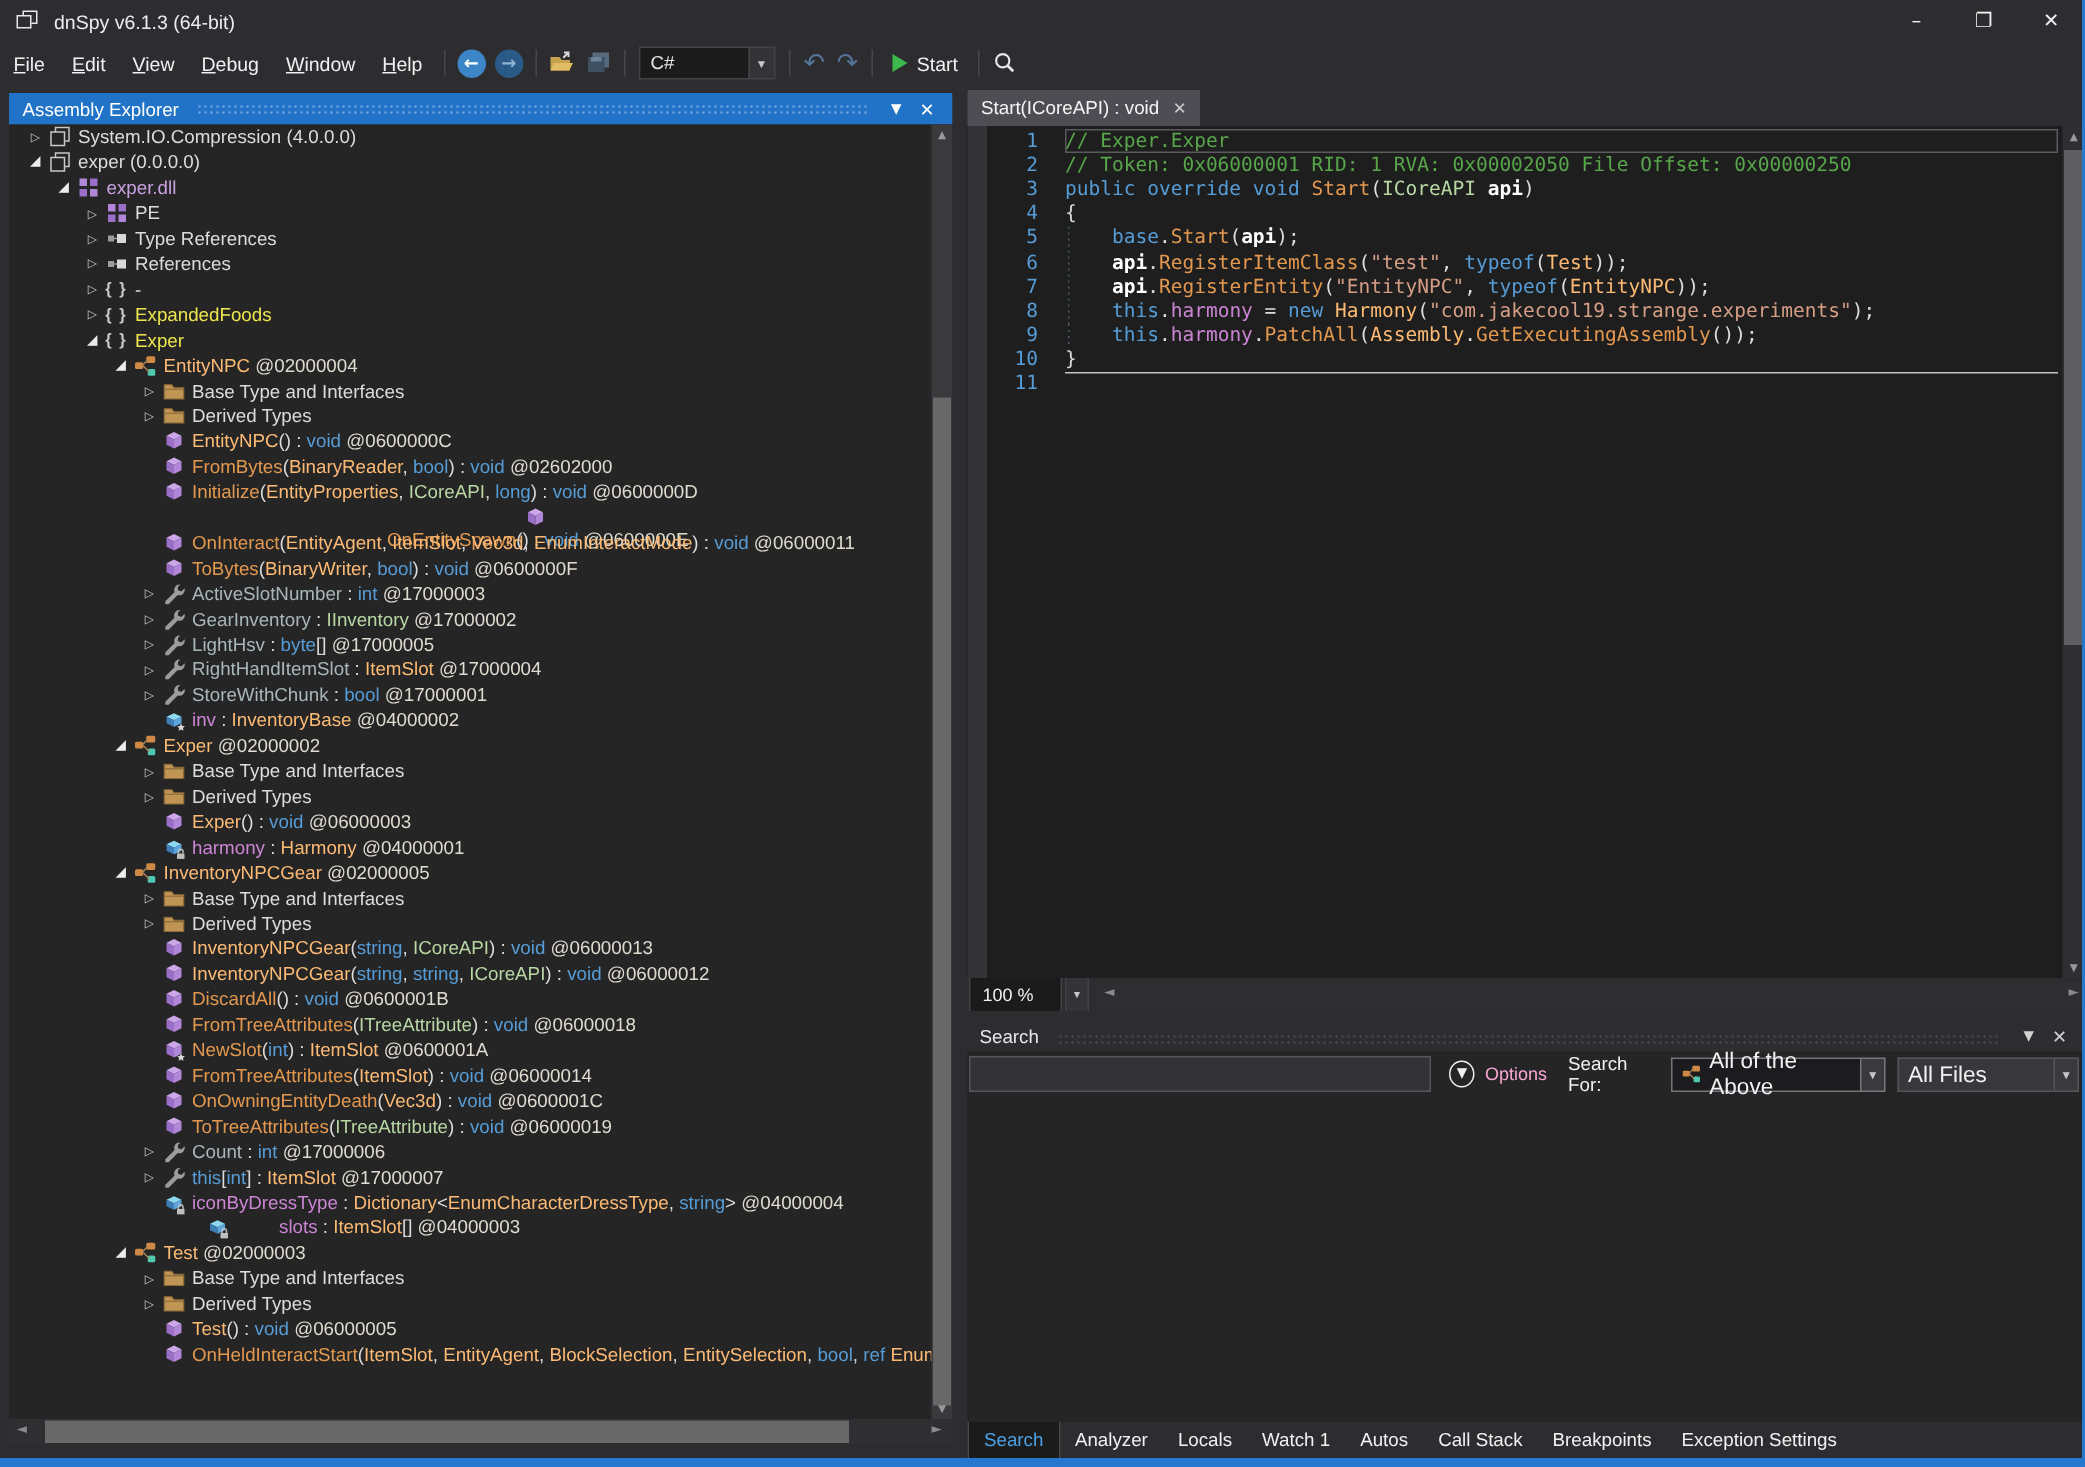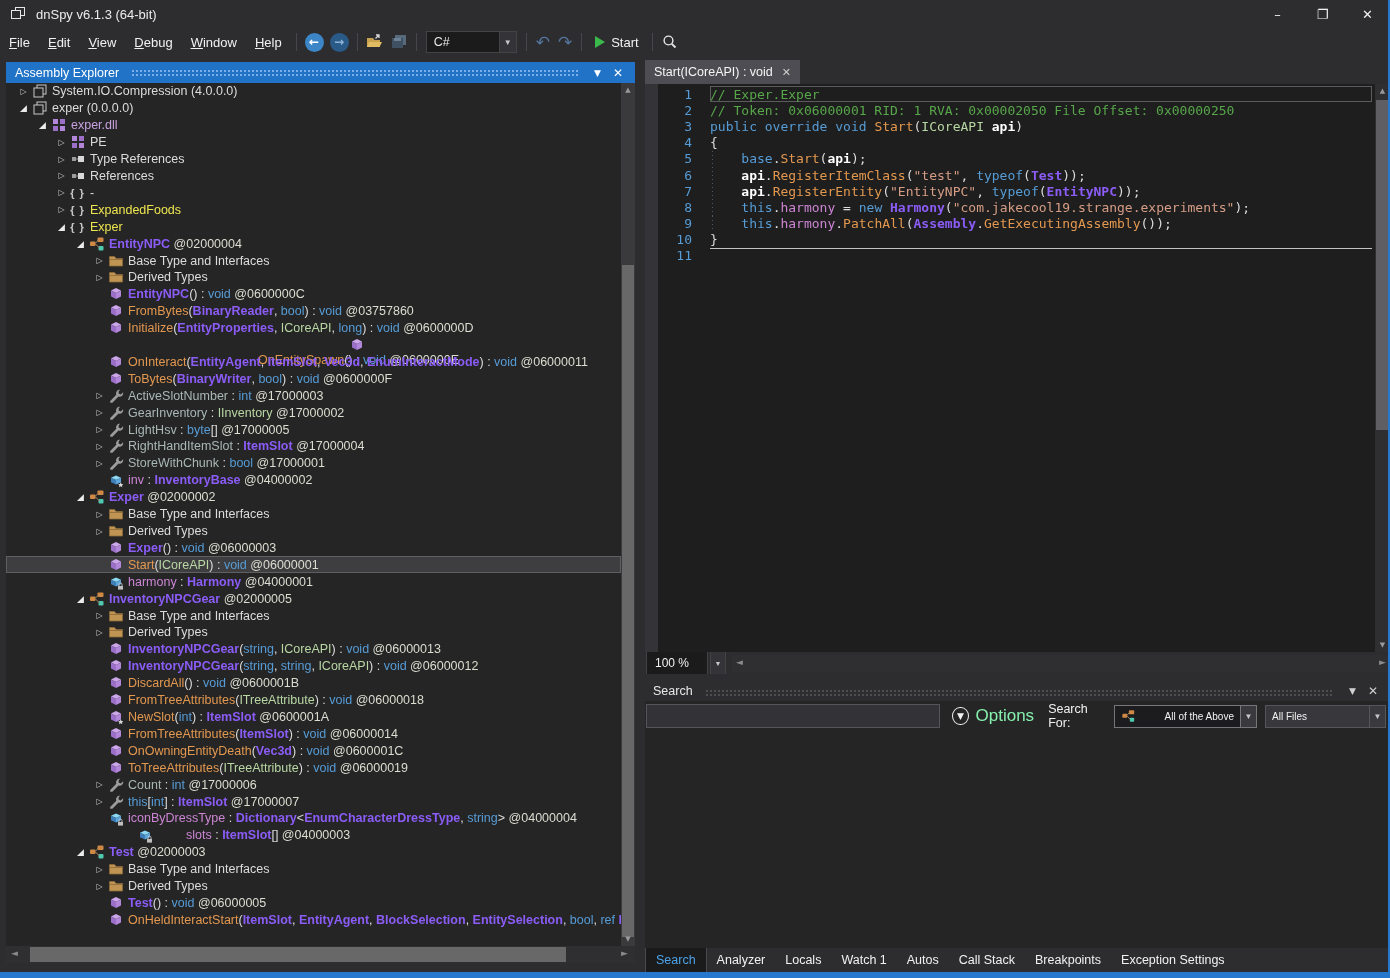--- a/index.html
+++ b/index.html
@@ -85,21 +85,21 @@
   .cline.separator { border-bottom:0; }
   .sepline { position:absolute; left:52px; right:2px; bottom:-1px; height:1px; background:#c3c3c3; }
   .guide { position:absolute; left:54px; top:0; bottom:0; width:1px;
            background-image:linear-gradient(#4a5a6a 30%, rgba(0,0,0,0) 30%); background-size:1px 4px; }
   .ed-vscroll { position:absolute; top:0; right:0; bottom:0; width:15px; background:#2f2f32; }
   .ed-vscroll .thumb { position:absolute; left:1px; right:1px; top:16px; height:330px; background:#5f5f63; }
 
   
   .tok-plain { color:#dcdcdc; }
   .tok-kw    { color:#569cd6; }
-  .tok-type  { color:#8b5cf6;font-weight:bold; }
+  .tok-type  { color:#fdba74; }
   .tok-iface { color:#b8d7a3; }
   .tok-method{ color:#e3984f; }
   .tok-prop  { color:#a9b7b5; }
   .tok-field { color:#cc85d4; }
   .tok-ns    { color:#ede54e; }
   .tok-module{ color:#c8a1e0; }
   .tok-addr  { color:#dcdcd0; }
   .tok-com   { color:#57a64a; }
   .tok-str   { color:#d69d85; }
   .tok-param { color:#ffffff; font-weight:bold; }
@@ -119,24 +119,24 @@
   .sp-header { height:20px; background:#2d2d30; display:flex; align-items:center; padding:0 6px 0 8px; }
   .sp-title { font-size:12.5px; color:#e8e8e8; }
   .sp-dots { flex:1; height:8px; margin:3px 10px 0 12px;
              background-image:radial-gradient(circle, rgba(255,255,255,.16) .8px, transparent 1px);
              background-size:4px 4px; }
   .sp-btn { color:#d0d0d0; font-size:9px; padding:0 6px; font-family:"DejaVu Sans", sans-serif; }
   .sp-controls { height:30px; display:flex; align-items:center; padding:3px 4px 3px 1px; }
   .search-input { width:332px; height:24px; background:#333337; border:1px solid #54545a; }
   .opt-circle { width:18px; height:18px; border-radius:50%; border:1px solid #f1f1f1; margin-left:12px;
                 display:flex; align-items:center; justify-content:center; color:#f1f1f1; font-size:9px; font-family:"DejaVu Sans", sans-serif;}
-  .sp-label { font-size:17px; color:#86efac; margin-left:7px; }
+  .sp-label { font-size:12px; color:#f9a8d4; margin-left:7px; }
   .sp-label2 { font-size:12.5px; color:#f1f1f1; margin-left:14px; }
   .sp-combo { display:flex; height:23px; margin-left:8px; }
-  .sp-combo .body { display:flex; align-items:center; gap:5px; padding:0 6px; font-size:10px; color:#f1f1f1;justify-content:space-between; }
+  .sp-combo .body { display:flex; align-items:center; gap:5px; padding:0 6px; font-size:15px; color:#f1f1f1;justify-content:space-between; }
   .combo-dark .body { background:#1c1c1e; border:1px solid #76767a; border-right:none; width:126px; }
   .combo-dark .combo-arrow { border:1px solid #76767a; background:#3a3a3e; }
   .combo-lite .body { background:#38383c; border:1px solid #55555a; border-right:none; width:104px; }
   .combo-lite .combo-arrow { border:1px solid #55555a; background:#3a3a3e; }
   .sp-results { flex:1; background:#252526; }
 
   
   .bottomtabs { height:24px; background:#2d2d30; display:flex; align-items:stretch; padding-left:0; }
   .btab { display:flex; align-items:center; padding:0 10px; font-size:12.5px; color:#f1f1f1; }
   .btab.active { background:#1b1b1c; color:#4ba2e8; border-left:1px solid #4a4a4e; border-right:1px solid #4a4a4e; }
@@ -361,21 +361,21 @@
             </div>
             <div class="trow" style="padding-left: 86px;">
               <span class="ar"></span>
               <span class="ticon">
                 <svg width="16" height="16" viewBox="0 0 16 16">
                   <path d="M8 2 L13 4.5 L8 7 L3 4.5 Z" fill="#cBA6e8"></path>
                   <path d="M3 4.5 L8 7 L8 13 L3 10.5 Z" fill="#9b6fc8"></path>
                   <path d="M13 4.5 L8 7 L8 13 L13 10.5 Z" fill="#b287d9"></path>
                 </svg>
               </span>
-              <span class="tlabel"><span class="tok-method">FromBytes</span><span class="tok-plain">(</span><span class="tok-type">BinaryReader</span><span class="tok-plain">, </span><span class="tok-kw">bool</span><span class="tok-plain">) : </span><span class="tok-kw">void</span><span class="tok-addr"> @03757860</span></span>
+              <span class="tlabel"><span class="tok-method">FromBytes</span><span class="tok-plain">(</span><span class="tok-type">BinaryReader</span><span class="tok-plain">, </span><span class="tok-kw">bool</span><span class="tok-plain">) : </span><span class="tok-kw">void</span><span class="tok-addr"> @02602000</span></span>
             </div>
             <div class="trow" style="padding-left: 86px;">
               <span class="ar"></span>
               <span class="ticon">
                 <svg width="16" height="16" viewBox="0 0 16 16">
                   <path d="M8 2 L13 4.5 L8 7 L3 4.5 Z" fill="#cBA6e8"></path>
                   <path d="M3 4.5 L8 7 L8 13 L3 10.5 Z" fill="#9b6fc8"></path>
                   <path d="M13 4.5 L8 7 L8 13 L13 10.5 Z" fill="#b287d9"></path>
                 </svg>
               </span>
@@ -506,31 +506,20 @@
             <div class="trow" style="padding-left: 86px;">
               <span class="ar"></span>
               <span class="ticon">
                 <svg width="16" height="16" viewBox="0 0 16 16">
                   <path d="M8 2 L13 4.5 L8 7 L3 4.5 Z" fill="#cBA6e8"></path>
                   <path d="M3 4.5 L8 7 L8 13 L3 10.5 Z" fill="#9b6fc8"></path>
                   <path d="M13 4.5 L8 7 L8 13 L13 10.5 Z" fill="#b287d9"></path>
                 </svg>
               </span>
               <span class="tlabel"><span class="tok-type">Exper</span><span class="tok-plain">() : </span><span class="tok-kw">void</span><span class="tok-addr"> @06000003</span></span>
-            </div>
-            <div class="trow sel" style="padding-left: 86px;">
-              <span class="ar"></span>
-              <span class="ticon">
-                <svg width="16" height="16" viewBox="0 0 16 16">
-                  <path d="M8 2 L13 4.5 L8 7 L3 4.5 Z" fill="#cBA6e8"></path>
-                  <path d="M3 4.5 L8 7 L8 13 L3 10.5 Z" fill="#9b6fc8"></path>
-                  <path d="M13 4.5 L8 7 L8 13 L13 10.5 Z" fill="#b287d9"></path>
-                </svg>
-              </span>
-              <span class="tlabel"><span class="tok-method">Start</span><span class="tok-plain">(</span><span class="tok-iface">ICoreAPI</span><span class="tok-plain">) : </span><span class="tok-kw">void</span><span class="tok-addr"> @06000001</span></span>
             </div>
             <div class="trow" style="padding-left: 86px;">
               <span class="ar"></span>
               <span class="ticon">
                 <svg width="16" height="16" viewBox="0 0 16 16">
                   <path d="M8 3.5 L13 5.8 L8 8.1 L3 5.8 Z" fill="#8cd8f0"></path>
                   <path d="M3 5.8 L8 8.1 L8 12.5 L3 10.2 Z" fill="#3e7fb8"></path>
                   <path d="M13 5.8 L8 8.1 L8 12.5 L13 10.2 Z" fill="#5ca6dc"></path>
                   <rect x="10" y="12" width="5" height="3.6" fill="#bfbfbf"></rect>
                   <path d="M11 12 v-1.4 a1.5 1.5 0 0 1 3 0 V12" stroke="#bfbfbf" fill="none" stroke-width="1"></path>

